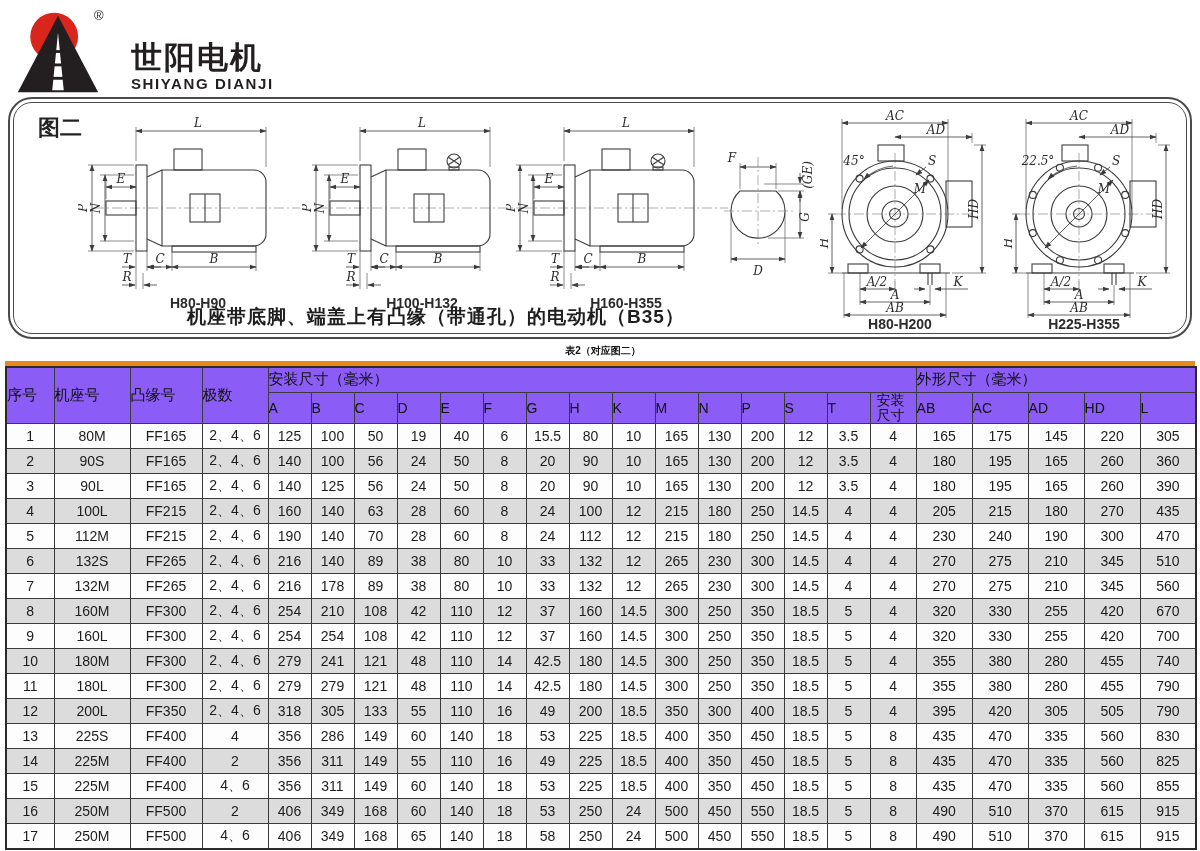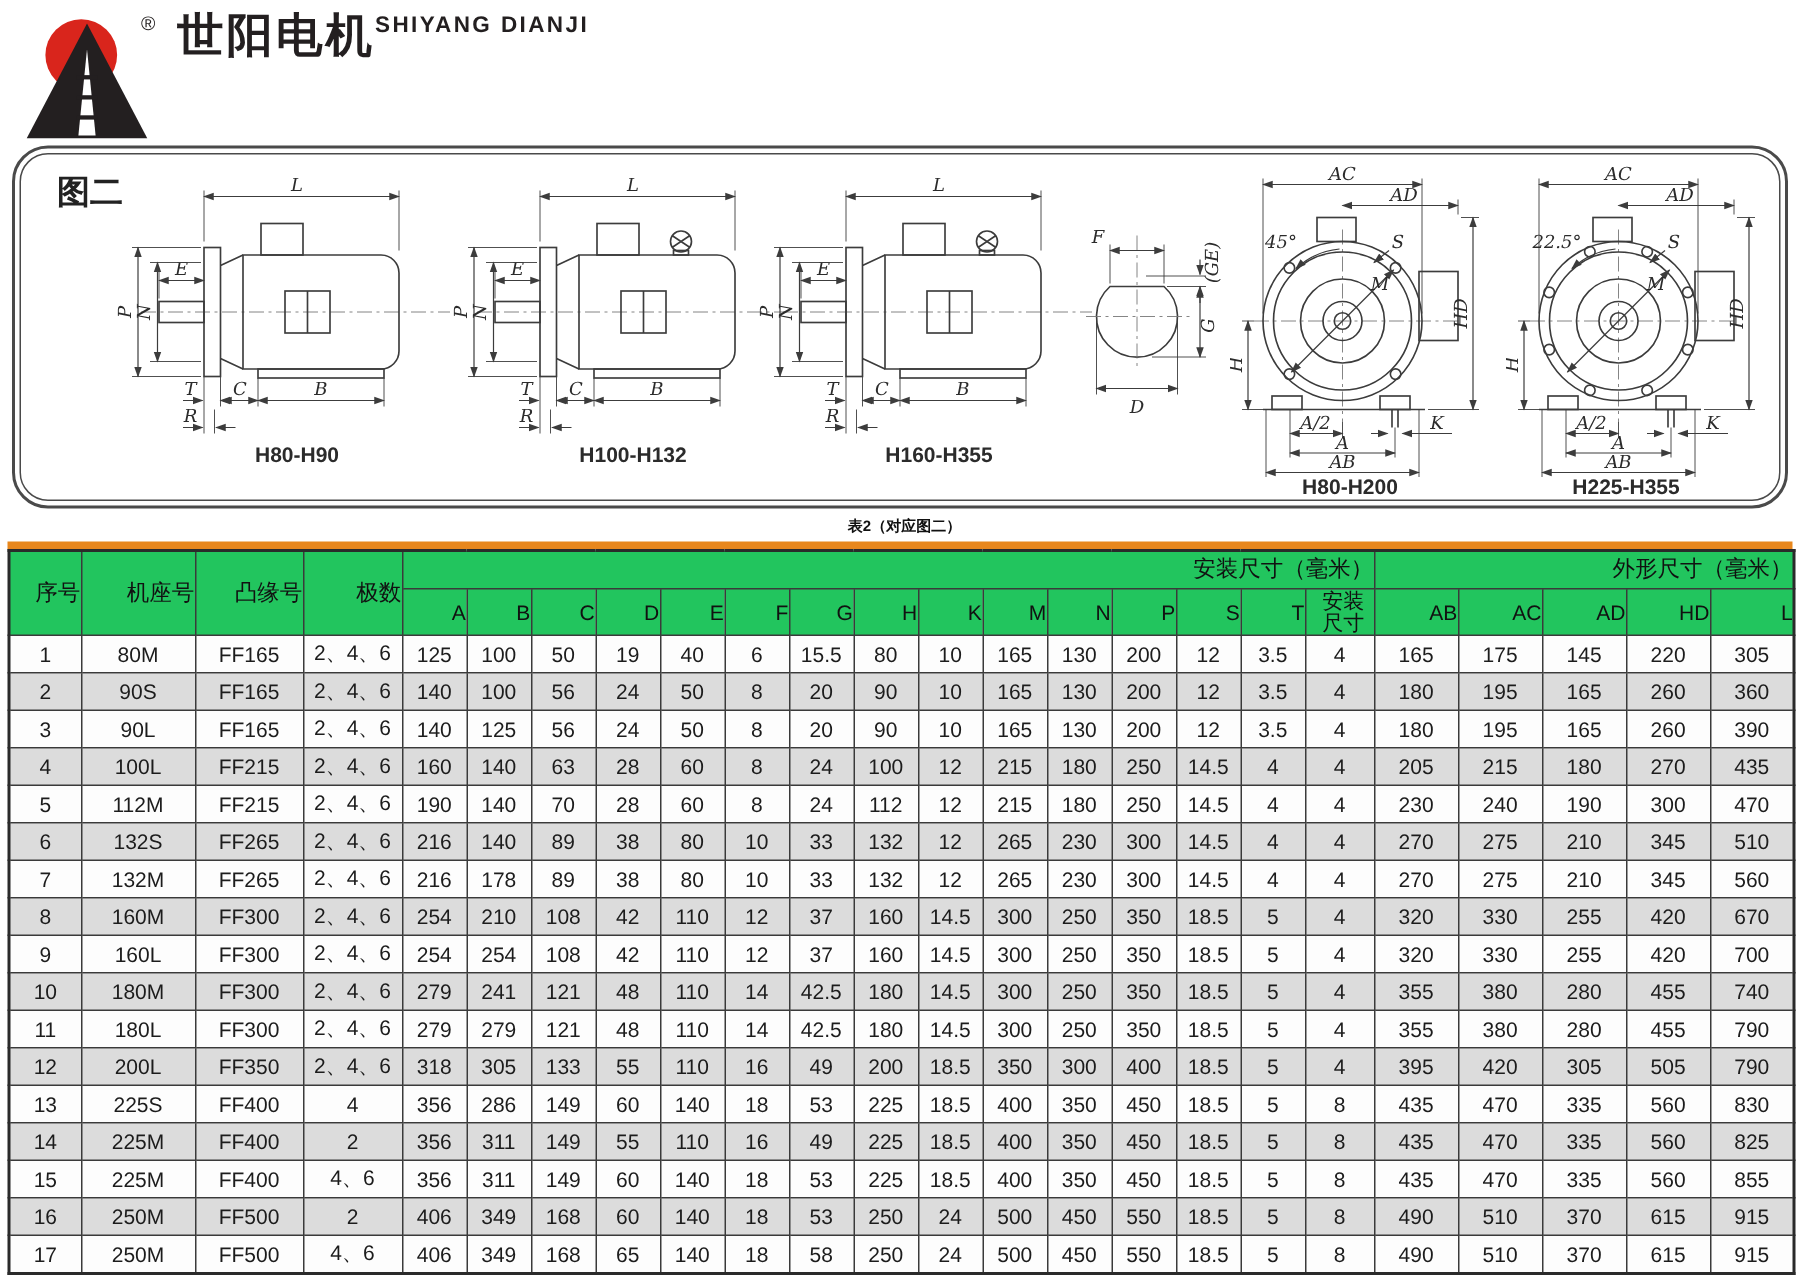--- a/index.html
+++ b/index.html
@@ -3,21 +3,21 @@
 <meta charset="utf-8">
 <style>
   * { box-sizing: border-box; margin: 0; padding: 0; }
   html, body { width: 1200px; height: 851px; overflow: hidden; background: #ffffff;
     font-family: "Liberation Sans", sans-serif; }
 
   
   .brand { height: 97px; display: flex; align-items: flex-start; padding: 8px 0 0 14px; position: relative; }
   .brand-icon-wrap { position: relative; width: 96px; height: 88px; }
   .reg-mark { position: absolute; top: 0; left: 80px; font-size: 13px; color: #231f20; }
-  .brand-text { display: flex; flex-direction: row; justify-content: flex-end; height: 86px; margin-left: 8px; padding-bottom: 2px; }
+  .brand-text { display: flex; flex-direction: column; justify-content: flex-end; height: 86px; margin-left: 21px; padding-bottom: 2px; }
   .brand-cn { font-size: 31px; font-weight: bold; color: #231f20; letter-spacing: 2px; line-height: 1.05; }
   .brand-en { font-size: 15px; font-weight: bold; color: #231f20; letter-spacing: 1.6px; }
 
   
   .figure-panel { margin: 0 8px; height: 242px; border: 2px solid #4a4a4a; border-radius: 24px; padding: 3px; }
   .panel-inner { position: relative; height: 100%; border: 1px solid #4a4a4a; border-radius: 19px; }
   .fig-label { position: absolute; top: 10px; left: 24px; font-size: 22px; font-weight: bold; color: #222; }
   .fig-caption { position: absolute; bottom: 3px; left: 0; width: 72%; text-align: center;
     font-size: 19px; font-weight: bold; color: #1e1e1e; letter-spacing: 1px; }
   .slot { position: absolute; top: 12px; }
@@ -35,22 +35,22 @@
   .da { stroke: #3c3c3c; fill: none; stroke-width: 0.8; marker-end: url(#arr); }
   .de { stroke: #3c3c3c; fill: none; stroke-width: 0.6; }
   .lb { font: italic 12px "DejaVu Serif", serif; fill: #2b2b2b; }
   .cap { font: 600 14px "Liberation Sans", sans-serif; fill: #2b2b2b; text-anchor: middle; }
 
   
   .table-title { margin: 5px 0 3px 6px; font-size: 10px; font-weight: bold; color: #111; text-align: center; }
   .orange-bar { height: 5px; margin: 0 5px; }
   table { width: 1190px; margin: 0 5px; border-collapse: collapse; table-layout: fixed;
     border: 2px solid #2a2a2a; }
-  th { background: #22c55e; border: 1px solid #3a3a3a; font-weight: 400; font-size: 15px;
-    color: #111; padding: 0; text-align: right; }
+  th { background: #8b5cf6; border: 1px solid #3a3a3a; font-weight: 400; font-size: 15px;
+    color: #111; padding: 0; text-align: left; }
   thead tr:first-child { height: 25px; }
   thead tr:last-child { height: 31px; }
   thead tr:last-child th { font-size: 14px; }
   th.small-header { font-size: 11px; line-height: 1.1; word-break: break-all; padding: 0 6px; }
   td { border: 1px solid #3a3a3a; height: 25px; padding: 0; text-align: center;
     font-size: 14px; color: #1c1c1c; background: #fdfdfd; }
   tr.stripe td { background: #dcdcdc; }
 </style>
 </head>
 <body>
@@ -423,20 +423,21 @@
         <line class="da" x1="94" y1="180" x2="105" y2="180"></line>
           <line class="da" x1="148" y1="180" x2="115" y2="180"></line>
         <text class="lb" x="138" y="177" text-anchor="middle">K</text>
         <line class="dm" x1="40" y1="193" x2="110" y2="193"></line>
         <text class="lb" x="75" y="190" text-anchor="middle">A</text>
         <line class="dm" x1="24" y1="206" x2="126" y2="206"></line>
         <text class="lb" x="75" y="203" text-anchor="middle">AB</text>
         <text class="cap capt" x="80" y="220">H225-H355</text>
       </svg></div>
 
+    <span class="fig-caption">机座带底脚、端盖上有凸缘（带通孔）的电动机（B35）</span>
   </div>
 </section>
 
 <div class="table-title">表2（对应图二）</div>
 <div class="orange-bar" style="background: rgb(232, 135, 29);"></div>
 <table>
     <colgroup>
       <col style="width: 48px;">
       <col style="width: 76px;">
       <col style="width: 72px;">

